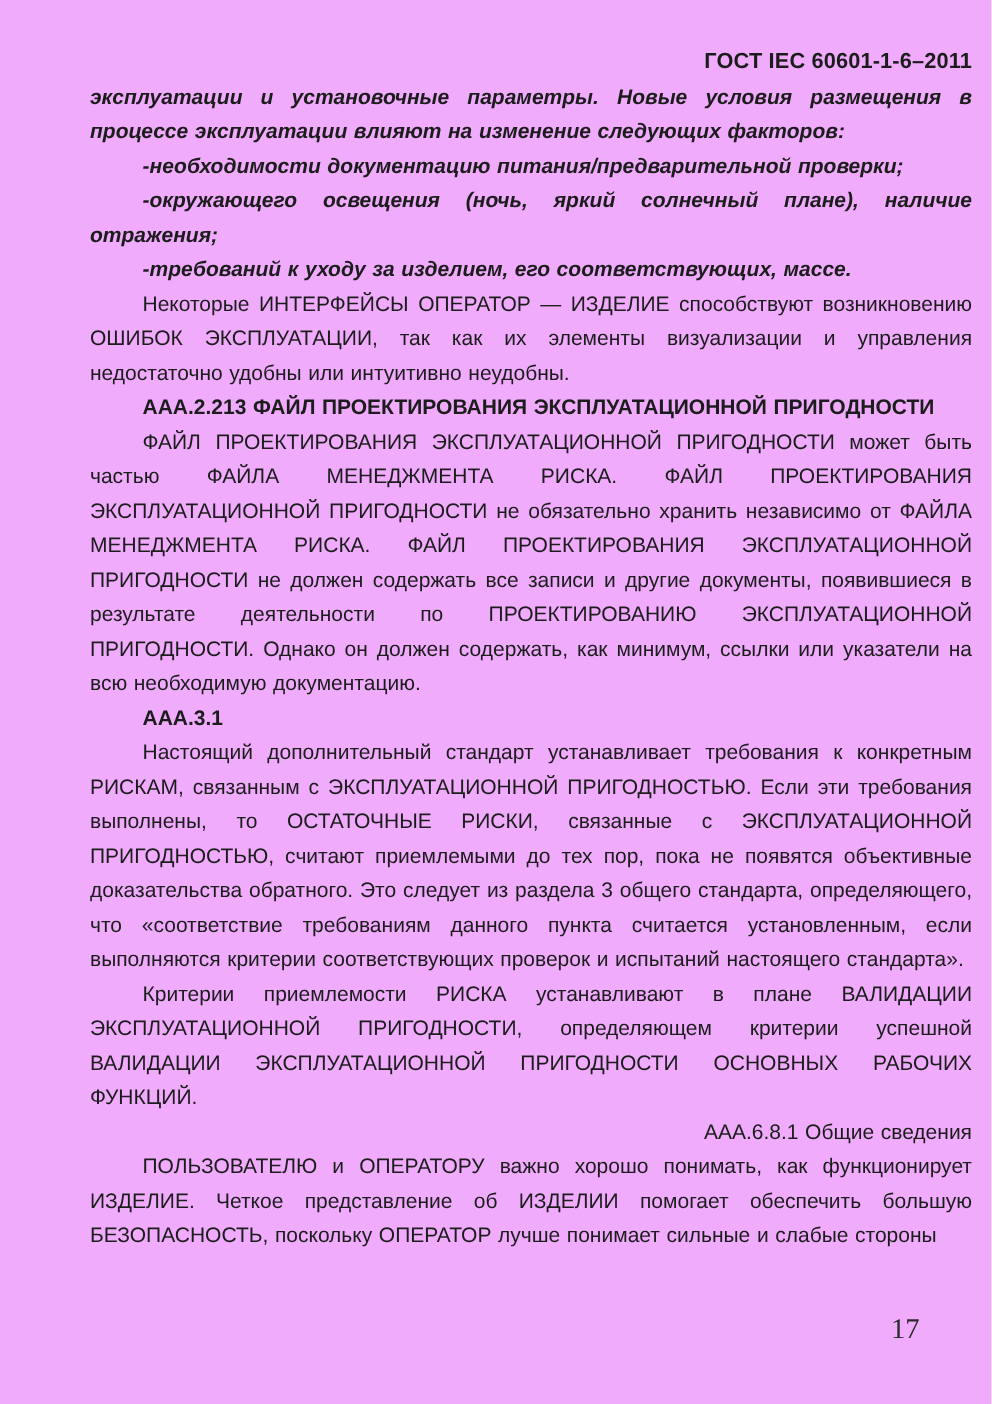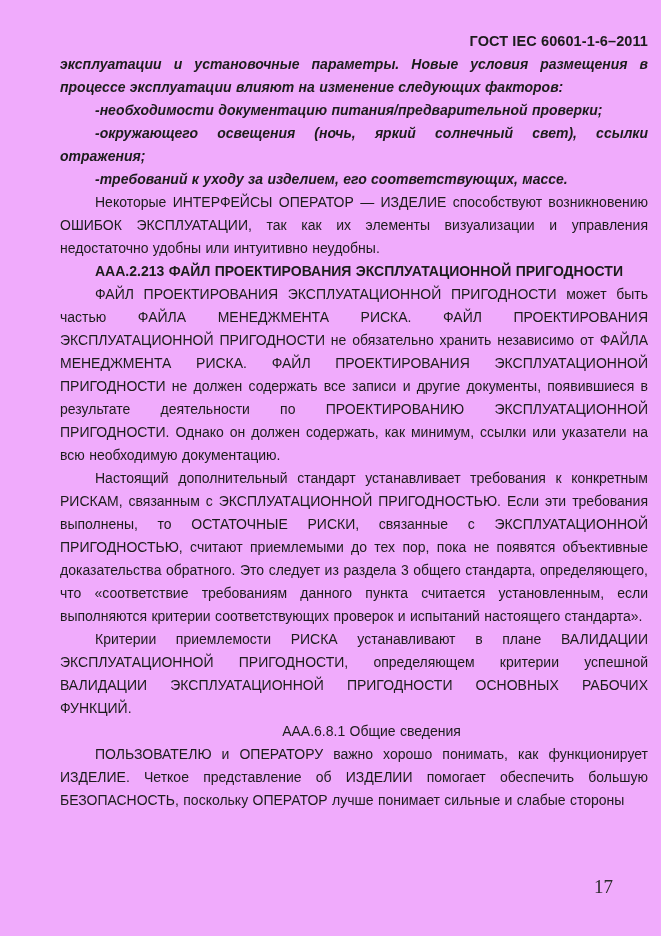--- a/index.html
+++ b/index.html
@@ -46,21 +46,21 @@
   .bold-italic {
     font-weight: 700;
     font-style: italic;
   }
   .heading {
     font-weight: 700;
     text-align: left;
     white-space: nowrap;
   }
   .plain-heading {
-    text-align: center;
+    text-align: right;
     white-space: nowrap;
   }
   .page-number {
     position: absolute;
     top: 876px;
     right: 48px;
     font-family: "Liberation Serif", serif;
     font-size: 19px;
     color: #2a2a2a;
   }
@@ -71,30 +71,31 @@
 <div class="page">
 
   <div class="running-header">ГОСТ IEC 60601-1-6–2011</div>
 
   <div class="content">
 
     <p class="bold-italic no-indent">эксплуатации и установочные параметры. Новые условия размещения в процессе эксплуатации влияют на изменение следующих факторов:</p>
 
     <p class="bold-italic">-необходимости документацию питания/предварительной проверки;</p>
 
-    <p class="bold-italic">-окружающего освещения (ночь, яркий солнечный свет), ссылки отражения;</p>
+    <p class="bold-italic">-окружающего освещения (ночь, яркий солнечный плане), наличие отражения;</p>
 
     <p class="bold-italic">-требований к уходу за изделием, его соответствующих, массе.</p>
 
     <p>Некоторые ИНТЕРФЕЙСЫ ОПЕРАТОР — ИЗДЕЛИЕ способствуют возникновению ОШИБОК ЭКСПЛУАТАЦИИ, так как их элементы визуализации и управления недостаточно удобны или интуитивно неудобны.</p>
 
     <p class="heading">ААА.2.213 ФАЙЛ ПРОЕКТИРОВАНИЯ ЭКСПЛУАТАЦИОННОЙ ПРИГОДНОСТИ</p>
 
     <p>ФАЙЛ ПРОЕКТИРОВАНИЯ ЭКСПЛУАТАЦИОННОЙ ПРИГОДНОСТИ может быть частью ФАЙЛА МЕНЕДЖМЕНТА РИСКА. ФАЙЛ ПРОЕКТИРОВАНИЯ ЭКСПЛУАТАЦИОННОЙ ПРИГОДНОСТИ не обязательно хранить независимо от ФАЙЛА МЕНЕДЖМЕНТА РИСКА. ФАЙЛ ПРОЕКТИРОВАНИЯ ЭКСПЛУАТАЦИОННОЙ ПРИГОДНОСТИ не должен содержать все записи и другие документы, появившиеся в результате деятельности по ПРОЕКТИРОВАНИЮ ЭКСПЛУАТАЦИОННОЙ ПРИГОДНОСТИ. Однако он должен содержать, как минимум, ссылки или указатели на всю необходимую документацию.</p>
 
+    <p class="heading">ААА.3.1</p>
 
     <p>Настоящий дополнительный стандарт устанавливает требования к конкретным РИСКАМ, связанным с ЭКСПЛУАТАЦИОННОЙ ПРИГОДНОСТЬЮ. Если эти требования выполнены, то ОСТАТОЧНЫЕ РИСКИ, связанные с ЭКСПЛУАТАЦИОННОЙ ПРИГОДНОСТЬЮ, считают приемлемыми до тех пор, пока не появятся объективные доказательства обратного. Это следует из раздела 3 общего стандарта, определяющего, что «соответствие требованиям данного пункта считается установленным, если выполняются критерии соответствующих проверок и испытаний настоящего стандарта».</p>
 
     <p>Критерии приемлемости РИСКА устанавливают в плане ВАЛИДАЦИИ ЭКСПЛУАТАЦИОННОЙ ПРИГОДНОСТИ, определяющем критерии успешной ВАЛИДАЦИИ ЭКСПЛУАТАЦИОННОЙ ПРИГОДНОСТИ ОСНОВНЫХ РАБОЧИХ ФУНКЦИЙ.</p>
 
     <p class="plain-heading">ААА.6.8.1 Общие сведения</p>
 
     <p>ПОЛЬЗОВАТЕЛЮ и ОПЕРАТОРУ важно хорошо понимать, как функционирует ИЗДЕЛИЕ. Четкое представление об ИЗДЕЛИИ помогает обеспечить большую БЕЗОПАСНОСТЬ, поскольку ОПЕРАТОР лучше понимает сильные и слабые стороны</p>
 
   </div>

